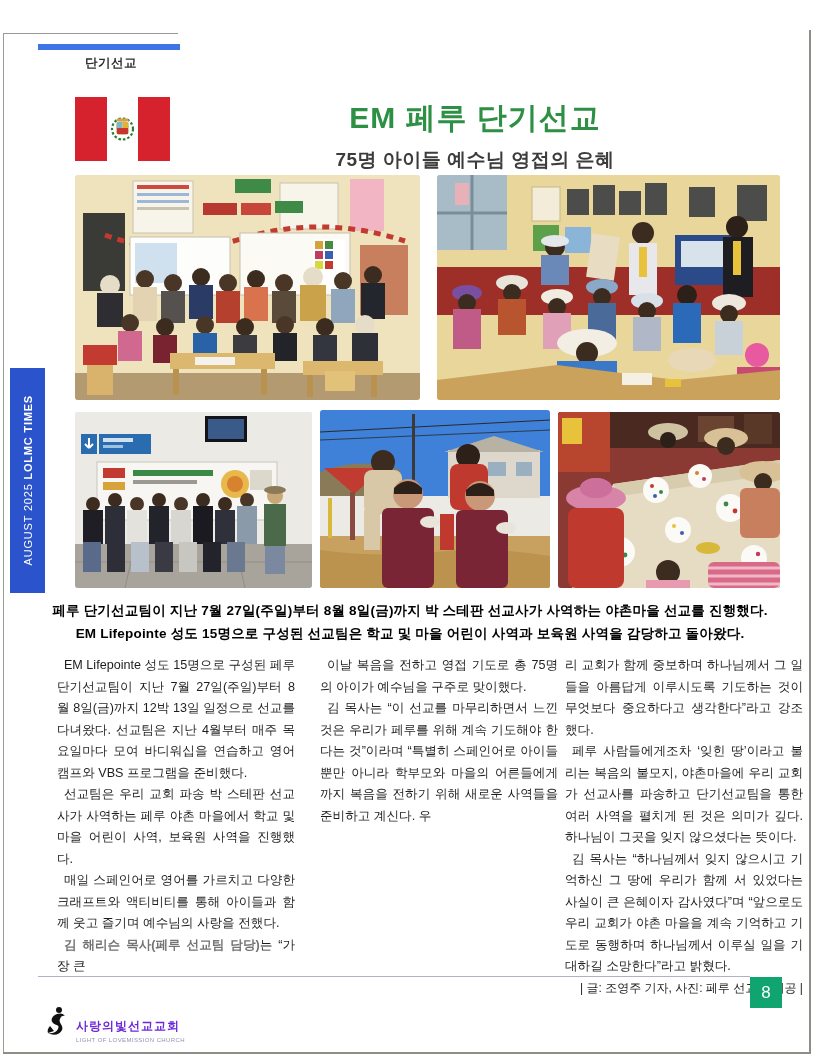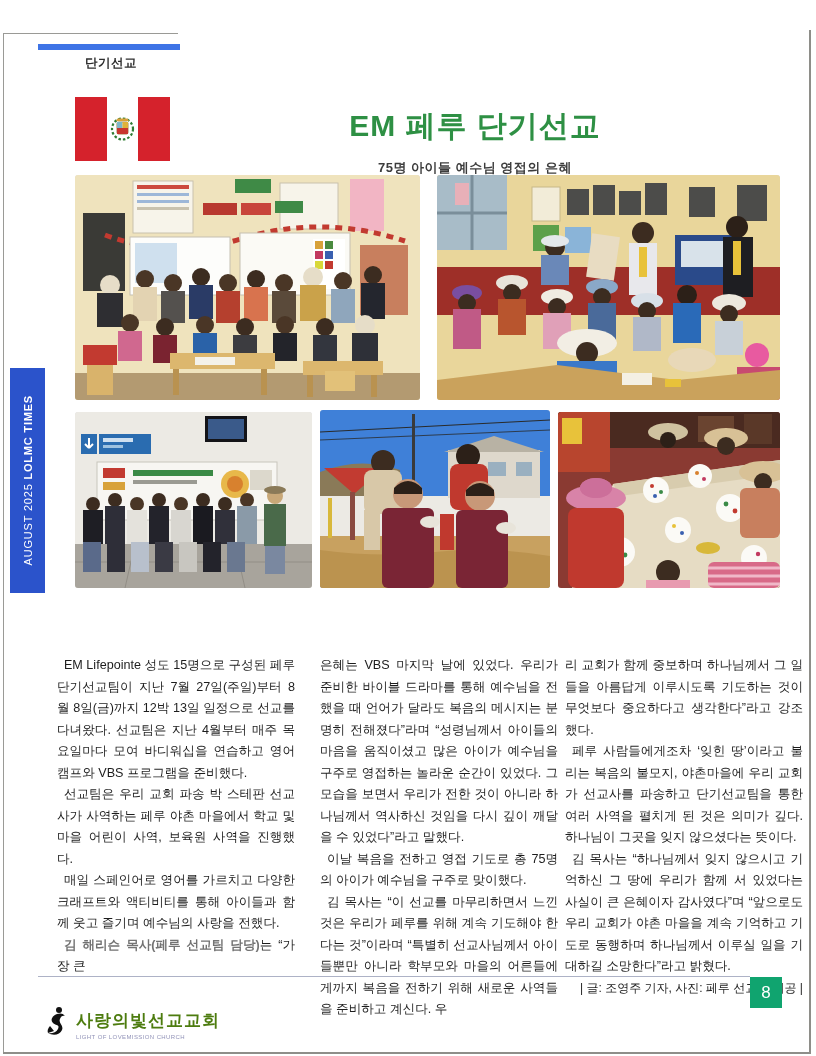--- a/index.html
+++ b/index.html
@@ -11,22 +11,22 @@
   .frame-left{position:absolute;left:3px;top:33px;width:1px;height:1020px;background:#9a9a96;}
   .frame-right{position:absolute;left:809px;top:30px;width:2px;height:1024px;background:#8e8e89;}
   .frame-bottom{position:absolute;left:3px;top:1052px;width:807px;height:2px;background:#8e8e89;}
   .frame-topleft{position:absolute;left:3px;top:33px;width:175px;height:1px;background:#9a9a96;}
 
   .accent-bar{position:absolute;left:38px;top:44px;width:142px;height:6px;background:#3e74e6;}
   .tab-label{position:absolute;left:85px;top:55px;font-size:12.5px;font-weight:bold;color:#2e2e2e;letter-spacing:.5px;}
 
   .flag{position:absolute;left:75px;top:97px;width:95px;height:64px;}
   .header-titles{position:absolute;left:180px;top:94px;width:590px;text-align:center;}
-  .page-title{font-size:30px;font-weight:bold;color:#2e9044;letter-spacing:1px;margin:12px;}
-  .page-subtitle{font-size:13px;font-weight:bold;color:#3c3c3c;letter-spacing:.5px;margin:8px 0 0 0;}
+  .page-title{font-size:30px;font-weight:bold;color:#2e9044;letter-spacing:1px;margin:4px;}
+  .page-subtitle{font-size:19px;font-weight:bold;color:#3c3c3c;letter-spacing:.5px;margin:8px 0 0 0;}
 
   .photo{position:absolute;border-radius:3px;overflow:hidden;background:#ddd;}
   .photo svg{display:block;width:100%;height:100%;}
   .photo1{left:75px;top:175px;width:345px;height:225px;}
   .photo2{left:437px;top:175px;width:343px;height:225px;}
   .photo3{left:75px;top:412px;width:237px;height:176px;}
   .photo4{left:320px;top:410px;width:230px;height:178px;}
   .photo5{left:558px;top:412px;width:222px;height:176px;}
 
   .side-bar{
@@ -50,21 +50,21 @@
   .col1{left:57px;}
   .col2{left:320px;}
   .col3{left:565px;}
   .byline{margin-top:0;text-align:right;text-indent:0;font-size:12px;color:#222;}
 
   .footer-line{position:absolute;left:38px;top:976px;width:712px;height:1px;background:#adb2c6;}
   .page-badge{position:absolute;left:750px;top:977px;width:32px;height:31px;background:#10a46f;
     color:#fff;display:flex;align-items:center;justify-content:center;font-size:17px;}
   .footer-logo{position:absolute;left:44px;top:1006px;display:flex;align-items:flex-start;}
   .logo-mark{width:26px;height:30px;margin-right:6px;}
-  .church-name{font-size:17px;font-weight:bold;color:#4d7c0f;letter-spacing:1px;margin-top:3px;}
+  .church-name{font-size:12px;font-weight:bold;color:#6d28d9;letter-spacing:1px;margin-top:12px;}
   .church-sub{font-size:6px;color:#9293b8;letter-spacing:.4px;margin-top:2px;}
 </style>
 </head>
 <body>
 
 <div class="page">
 
   <div class="frame-left"></div>
   <div class="frame-right"></div>
   <div class="frame-bottom"></div>
@@ -376,32 +376,35 @@
       <circle cx="110" cy="160" r="12" fill="#3c2c20"></circle>
       <rect x="88" y="168" width="44" height="8" fill="#e89ab0"></rect>
       <ellipse cx="150" cy="136" rx="12" ry="6" fill="#d8b83a"></ellipse>
     </svg>
   </div>
 
   <div class="side-bar">
     <div class="vtext"><span>AUGUST 2025 </span><span class="brand">LOLMC TIMES</span></div>
   </div>
 
+  <div class="intro">
+    <div>페루 단기선교팀이 지난 7월 27일(주일)부터 8월 8일(금)까지 박 스테판 선교사가 사역하는 야촌마을 선교를 진행했다.</div>
+    <div>EM Lifepointe 성도 15명으로 구성된 선교팀은 학교 및 마을 어린이 사역과 보육원 사역을 감당하고 돌아왔다.</div>
+  </div>
 
   <div class="col col1">
     <p>EM Lifepointe 성도 15명으로 구성된 페루 단기선교팀이 지난 7월 27일(주일)부터 8월 8일(금)까지 12박 13일 일정으로 선교를 다녀왔다. 선교팀은 지난 4월부터 매주 목요일마다 모여 바디워십을 연습하고 영어 캠프와 VBS 프로그램을 준비했다.</p>
     <p>선교팀은 우리 교회 파송 박 스테판 선교사가 사역하는 페루 야촌 마을에서 학교 및 마을 어린이 사역, 보육원 사역을 진행했다.</p>
     <p>매일 스페인어로 영어를 가르치고 다양한 크래프트와 액티비티를 통해 아이들과 함께 웃고 즐기며 예수님의 사랑을 전했다.</p>
     <p><span class="name-blue">김 해리슨 목사(페루 선교팀 담당)</span><span>는 “가장 큰</span></p>
   </div>
 
   <div class="col col2">
-    <p class="cont">은혜는 VBS 마지막 날에 있었다. 우리가 준비한 바이블 드라마를 통해 예수님을 전했을 때 언어가 달라도 복음의 메시지는 분명히 전해졌다”라며 “성령님께서 아이들의 마음을 움직이셨고 많은 아이가 예수님을 구주로 영접하는 놀라운 순간이 있었다. 그 모습을 보면서 우리가 전한 것이 아니라 하나님께서 역사하신 것임을 다시 깊이 깨달을 수 있었다”라고 말했다.</p>
     <p>이날 복음을 전하고 영접 기도로 총 75명의 아이가 예수님을 구주로 맞이했다.</p>
-    <p>김 목사는 “이 선교를 마무리하면서 느낀 것은 우리가 페루를 위해 계속 기도해야 한다는 것”이라며 “특별히 선교사님께서 아이들뿐만 아니라 학부모와 마을의 어른들에게까지 복음을 전하기 위해 새로운 사역들을 준비하고 계신다. 우</p>
+    <p>김 목사는 “이 선교를 마무리하면서 느낀 것은 우리가 페루를 위해 계속 기도해야 한다는 것”이라며 “특별히 스페인어로 아이들뿐만 아니라 학부모와 마을의 어른들에게까지 복음을 전하기 위해 새로운 사역들을 준비하고 계신다. 우</p>
   </div>
 
   <div class="col col3">
     <p class="cont">리 교회가 함께 중보하며 하나님께서 그 일들을 아름답게 이루시도록 기도하는 것이 무엇보다 중요하다고 생각한다”라고 강조했다.</p>
     <p>페루 사람들에게조차 ‘잊힌 땅’이라고 불리는 복음의 불모지, 야촌마을에 우리 교회가 선교사를 파송하고 단기선교팀을 통한 여러 사역을 펼치게 된 것은 의미가 깊다. 하나님이 그곳을 잊지 않으셨다는 뜻이다.</p>
     <p>김 목사는 “하나님께서 잊지 않으시고 기억하신 그 땅에 우리가 함께 서 있었다는 사실이 큰 은혜이자 감사였다”며 “앞으로도 우리 교회가 야촌 마을을 계속 기억하고 기도로 동행하며 하나님께서 이루실 일을 기대하길 소망한다”라고 밝혔다.</p>
     <p class="byline">| 글: 조영주 기자, 사진: 페루 선교팀 제공 |</p>
   </div>
 
   <div class="footer-line"></div>

